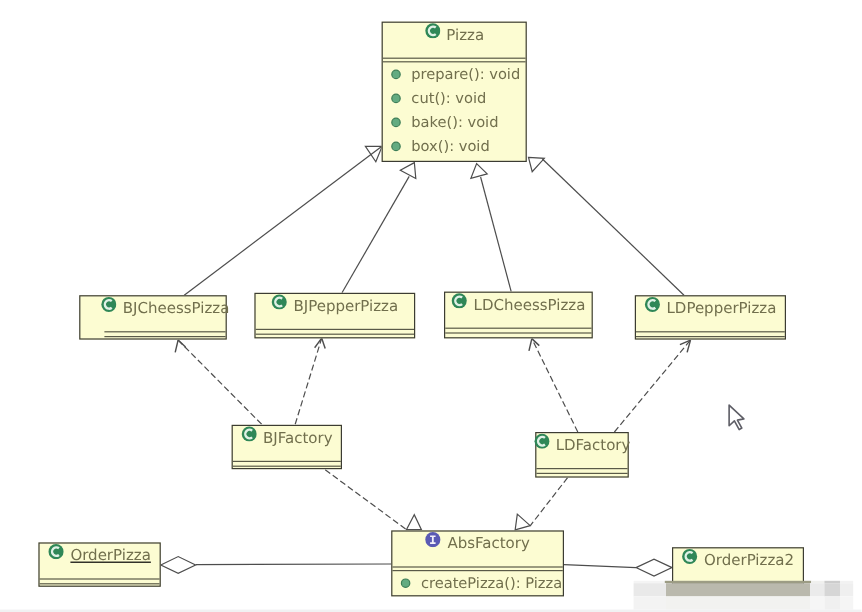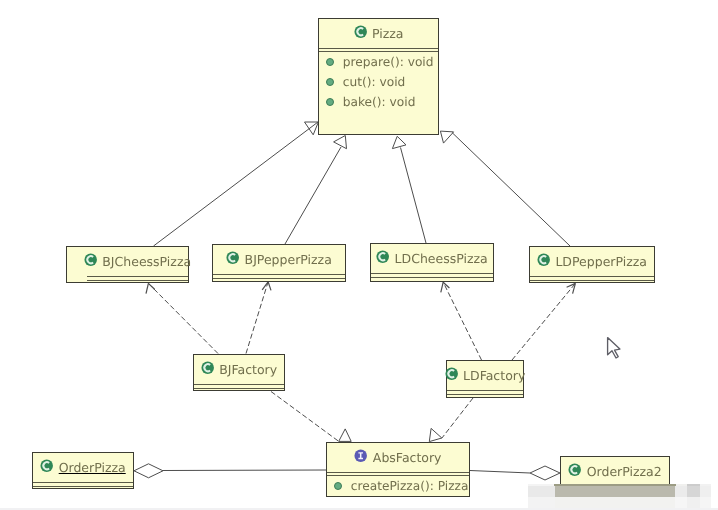--- a/index.html
+++ b/index.html
@@ -4,21 +4,21 @@
 <title>UML Class Diagram</title>
 <style>
   html,body{margin:0;padding:0;}
   *{-webkit-font-smoothing:antialiased;text-rendering:geometricPrecision;}
   body{width:718px;height:510px;background:#ffffff;overflow:hidden;
        font-family:"DejaVu Sans", sans-serif;}
   #canvas{position:relative;width:718px;height:510px;background:#fff;}
   svg.layer{position:absolute;left:0;top:0;width:718px;height:510px;pointer-events:none;}
   .uml{position:absolute;box-sizing:border-box;border:1px solid #3c3c33;
        background:#fcfcd2;}
-  .hdr{display:flex;align-items:center;justify-content:center;
+  .hdr{display:flex;justify-content:center;
        box-sizing:border-box;padding-bottom:3.2px;}
   .nm{font-size:12.5px;color:#716f4d;white-space:nowrap;margin-left:5px;
       position:relative;top:2px;}
   .cmp{box-sizing:border-box;border-top:1px solid #5a5a48;}
   .mrow{display:flex;align-items:center;box-sizing:border-box;height:20px;padding-left:6.8px;}
   .mrow .t{font-size:12.2px;color:#716f4d;white-space:nowrap;margin-left:8.6px;}
   .dot{display:inline-block;width:8.4px;height:8.4px;border-radius:50%;
        background:#63ab81;border:1.1px solid #3d7d57;box-sizing:border-box;flex:0 0 auto;}
   .ic{display:inline-flex;line-height:0;flex:0 0 auto;}
   .mosaic{position:absolute;}
@@ -98,20 +98,24 @@
             <span class="dot"></span>
             <span class="t">prepare(): void</span>
           </div>
           <div class="mrow">
             <span class="dot"></span>
             <span class="t">cut(): void</span>
           </div>
           <div class="mrow">
             <span class="dot"></span>
             <span class="t">bake(): void</span>
+          </div>
+          <div class="mrow">
+            <span class="dot"></span>
+            <span class="t">box(): void</span>
           </div>
         </div>
       </div>
       <div class="uml" style="left: 66px; top: 246px; width: 123px; height: 37px; padding-left: 20px;">
         <div class="hdr" style="height:29px">
           <span class="ic">
             <svg width="13.4" height="13.4" viewBox="0 0 14 14">
               <circle cx="7" cy="7" r="6.55" fill="#2f8757"></circle>
               <path d="M 9.55,4.1 A 3.7,3.7 0 1 0 9.55,9.9" fill="none" stroke="#dff1e5" stroke-width="2.1"></path>
             </svg>

